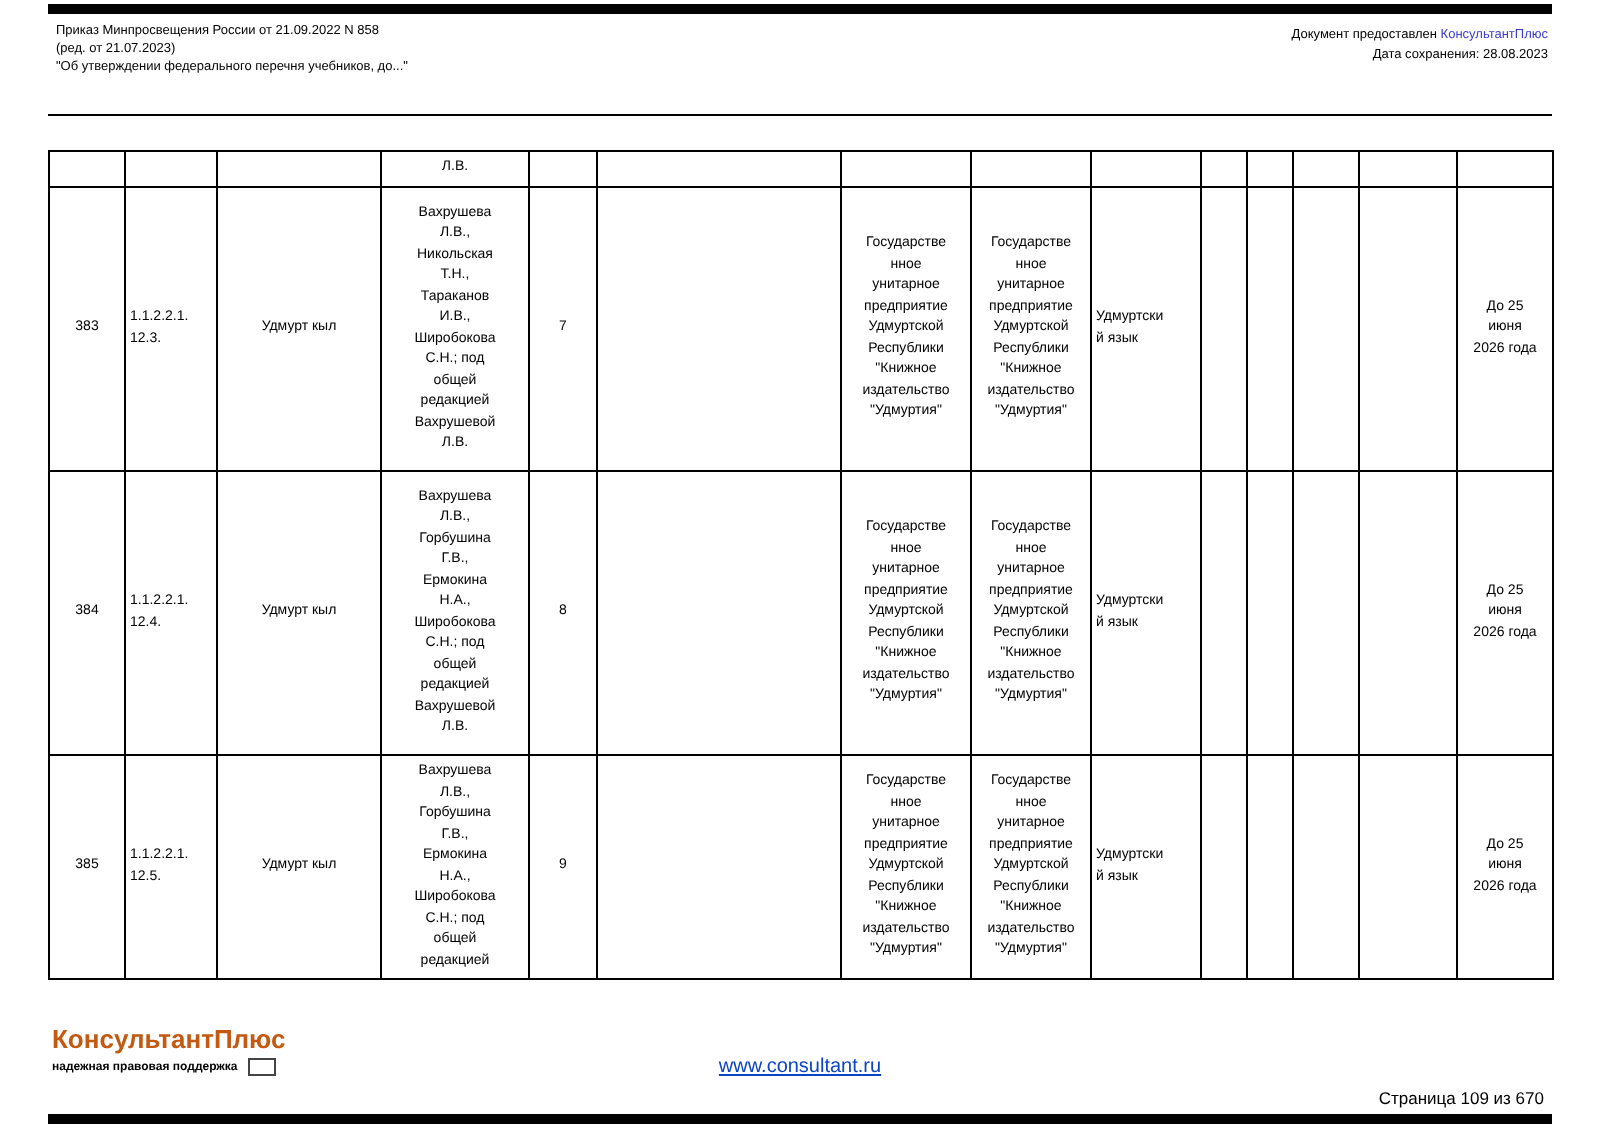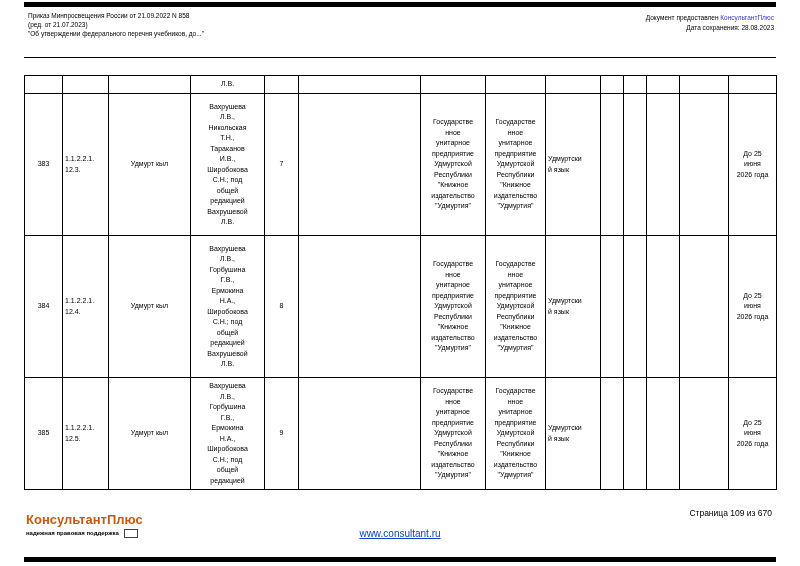--- a/index.html
+++ b/index.html
@@ -30,21 +30,21 @@
   .rh-partial{height:18px;}
   .rh-main{height:142px;}
   .rh-last{height:112px;}
 
   .footer-logo{position:absolute;left:26px;top:512px;}
   .logo-text{font-size:13px;font-weight:bold;color:#c45911;}
   .tagline{font-size:6px;font-weight:bold;margin-top:2px;color:#000;}
   .logo-box{display:inline-block;width:12px;height:7px;border:1px solid #444;vertical-align:middle;margin-left:5px;}
   .footer-url{position:absolute;top:528px;left:0;width:800px;text-align:center;font-size:10px;font-weight:normal;}
   .footer-url a{color:#0b44c4;text-decoration:underline;cursor:pointer;}
-  .footer-page{position:absolute;top:508px;right:28px;font-size:8.5px;}
+  .footer-page{position:absolute;top:544px;right:28px;font-size:8.5px;}
 </style>
 </head>
 <body>
 
 <div class="bar bar-top"></div>
 
 <div class="hdr-left">
   <div>Приказ Минпросвещения России от 21.09.2022 N 858</div>
   <div>(ред. от 21.07.2023)</div>
   <div>"Об утверждении федерального перечня учебников, до..."</div>

